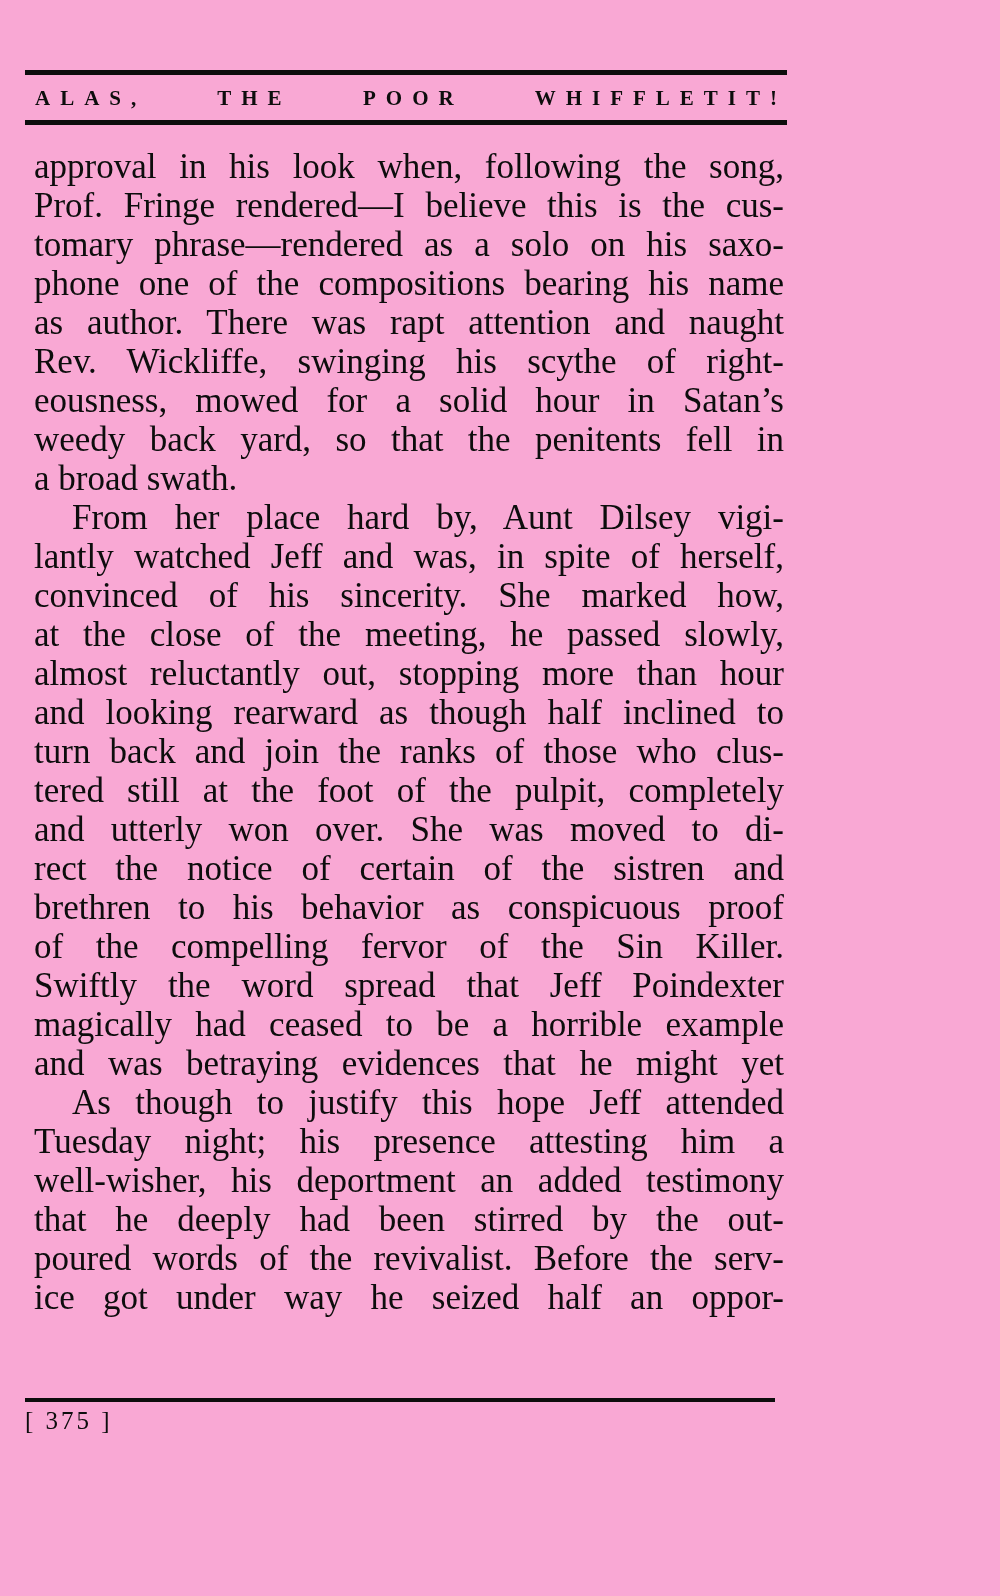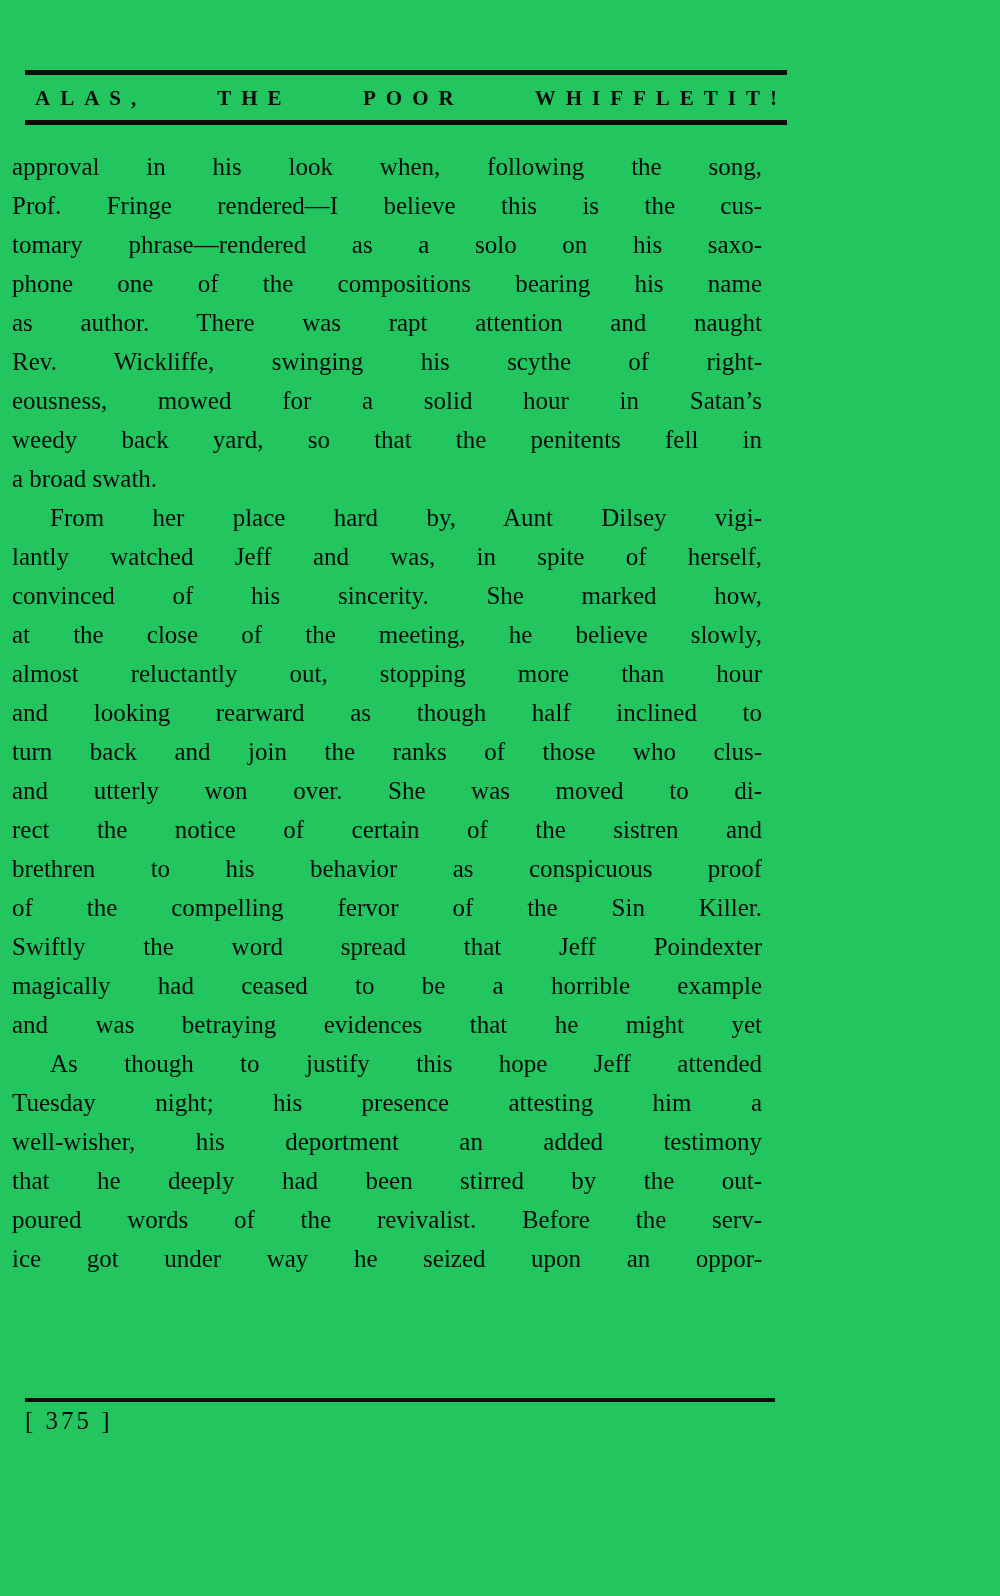--- a/index.html
+++ b/index.html
@@ -4,21 +4,21 @@
 <style>
   html, body {
     margin: 0;
     padding: 0;
     background: #ffffff;
   }
   .page {
     position: relative;
     width: 1000px;
     height: 1596px;
-    background: #22c55e;
+    background: #f9a8d4;
     color: #0d0d0d;
     font-family: "Liberation Serif", "DejaVu Serif", serif;
     overflow: hidden;
   }
   
   .running-head {
     position: absolute;
     left: 25px;
     top: 70px;
     width: 762px;
@@ -34,24 +34,24 @@
     letter-spacing: 10px;
     padding: 11px 0 9px 10px;
     text-align: justify;
     text-align-last: justify;
     white-space: nowrap;
     overflow: hidden;
   }
   
   .body-text {
     position: absolute;
-    left: 12px;
+    left: 34px;
     top: 147px;
     width: 750px;
-    font-size: 25px;
+    font-size: 35px;
     line-height: 39px;
   }
   .line {
     text-align: justify;
     text-align-last: justify;
     height: 39px;
     overflow: hidden;
   }
   .line.indent { text-indent: 38px; }
   .line.flush-left {
@@ -89,37 +89,38 @@
       <div class="line">tomary phrase—rendered as a solo on his saxo-</div>
       <div class="line">phone one of the compositions bearing his name</div>
       <div class="line">as author. There was rapt attention and naught</div>
       <div class="line">Rev. Wickliffe, swinging his scythe of right-</div>
       <div class="line">eousness, mowed for a solid hour in Satan’s</div>
       <div class="line">weedy back yard, so that the penitents fell in</div>
       <div class="line flush-left">a broad swath.</div>
       <div class="line indent">From her place hard by, Aunt Dilsey vigi-</div>
       <div class="line">lantly watched Jeff and was, in spite of herself,</div>
       <div class="line">convinced of his sincerity. She marked how,</div>
-      <div class="line">at the close of the meeting, he believe slowly,</div>
+      <div class="line">at the close of the meeting, he passed slowly,</div>
       <div class="line">almost reluctantly out, stopping more than hour</div>
       <div class="line">and looking rearward as though half inclined to</div>
       <div class="line">turn back and join the ranks of those who clus-</div>
+      <div class="line">tered still at the foot of the pulpit, completely</div>
       <div class="line">and utterly won over. She was moved to di-</div>
       <div class="line">rect the notice of certain of the sistren and</div>
       <div class="line">brethren to his behavior as conspicuous proof</div>
       <div class="line">of the compelling fervor of the Sin Killer.</div>
       <div class="line">Swiftly the word spread that Jeff Poindexter</div>
       <div class="line">magically had ceased to be a horrible example</div>
       <div class="line">and was betraying evidences that he might yet</div>
       <div class="line indent">As though to justify this hope Jeff attended</div>
       <div class="line">Tuesday night; his presence attesting him a</div>
       <div class="line">well-wisher, his deportment an added testimony</div>
       <div class="line">that he deeply had been stirred by the out-</div>
       <div class="line">poured words of the revivalist. Before the serv-</div>
-      <div class="line">ice got under way he seized upon an oppor-</div>
+      <div class="line">ice got under way he seized half an oppor-</div>
     </main>
 
   <footer class="page-footer">
     <div class="rule rule-footer"></div>
     <div class="folio">[ 375 ]</div>
   </footer>
 
 </div>
 
 </body></html>

